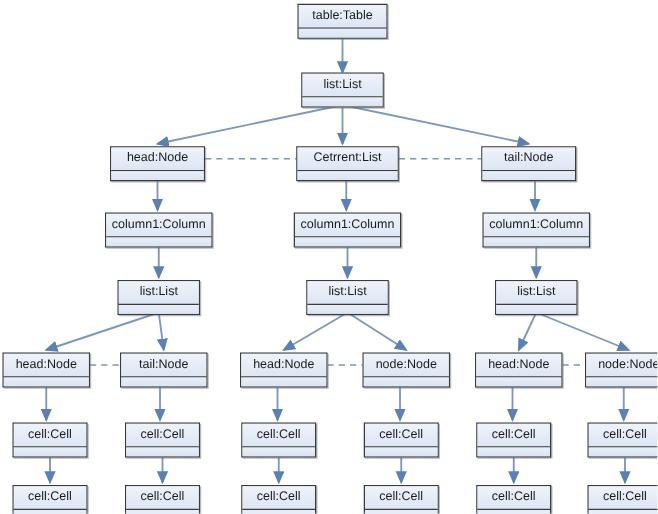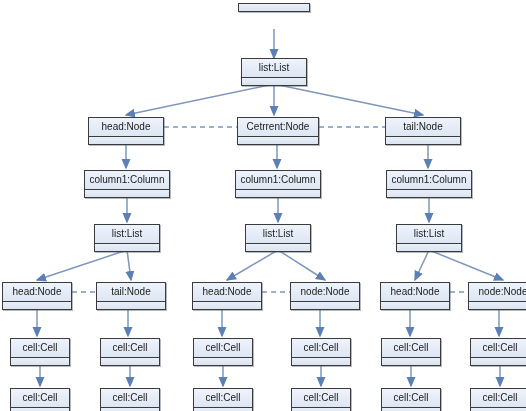--- a/index.html
+++ b/index.html
@@ -93,32 +93,33 @@
         <polyline points="130,364 130,386" fill="none" stroke="#7e97bb" stroke-width="1.5" marker-end="url(#arrowhead)"></polyline>
         <polyline points="223,364 223,386" fill="none" stroke="#7e97bb" stroke-width="1.5" marker-end="url(#arrowhead)"></polyline>
         <polyline points="321,364 321,386" fill="none" stroke="#7e97bb" stroke-width="1.5" marker-end="url(#arrowhead)"></polyline>
         <polyline points="411,364 411,386" fill="none" stroke="#7e97bb" stroke-width="1.5" marker-end="url(#arrowhead)"></polyline>
         <polyline points="500,364 500,386" fill="none" stroke="#7e97bb" stroke-width="1.5" marker-end="url(#arrowhead)"></polyline>
       </g>
   </svg>
 
   <div id="node-layer">
       <div class="uml-object" style="left: 238px; top: 3px; width: 72px;">
+        <div class="uml-name-compartment">table:Table</div>
         <div class="uml-attr-compartment"></div>
       </div>
       <div class="uml-object" style="left: 241px; top: 58px; width: 66px;">
         <div class="uml-name-compartment">list:List</div>
         <div class="uml-attr-compartment"></div>
       </div>
       <div class="uml-object" style="left: 88px; top: 117px; width: 76px;">
         <div class="uml-name-compartment">head:Node</div>
         <div class="uml-attr-compartment"></div>
       </div>
       <div class="uml-object" style="left: 237px; top: 117px; width: 82px;">
-        <div class="uml-name-compartment">Cetrrent:Node</div>
+        <div class="uml-name-compartment">Cetrrent:List</div>
         <div class="uml-attr-compartment"></div>
       </div>
       <div class="uml-object" style="left: 385px; top: 117px; width: 76px;">
         <div class="uml-name-compartment">tail:Node</div>
         <div class="uml-attr-compartment"></div>
       </div>
       <div class="uml-object" style="left: 84px; top: 170px; width: 86px;">
         <div class="uml-name-compartment">column1:Column</div>
         <div class="uml-attr-compartment"></div>
       </div>

